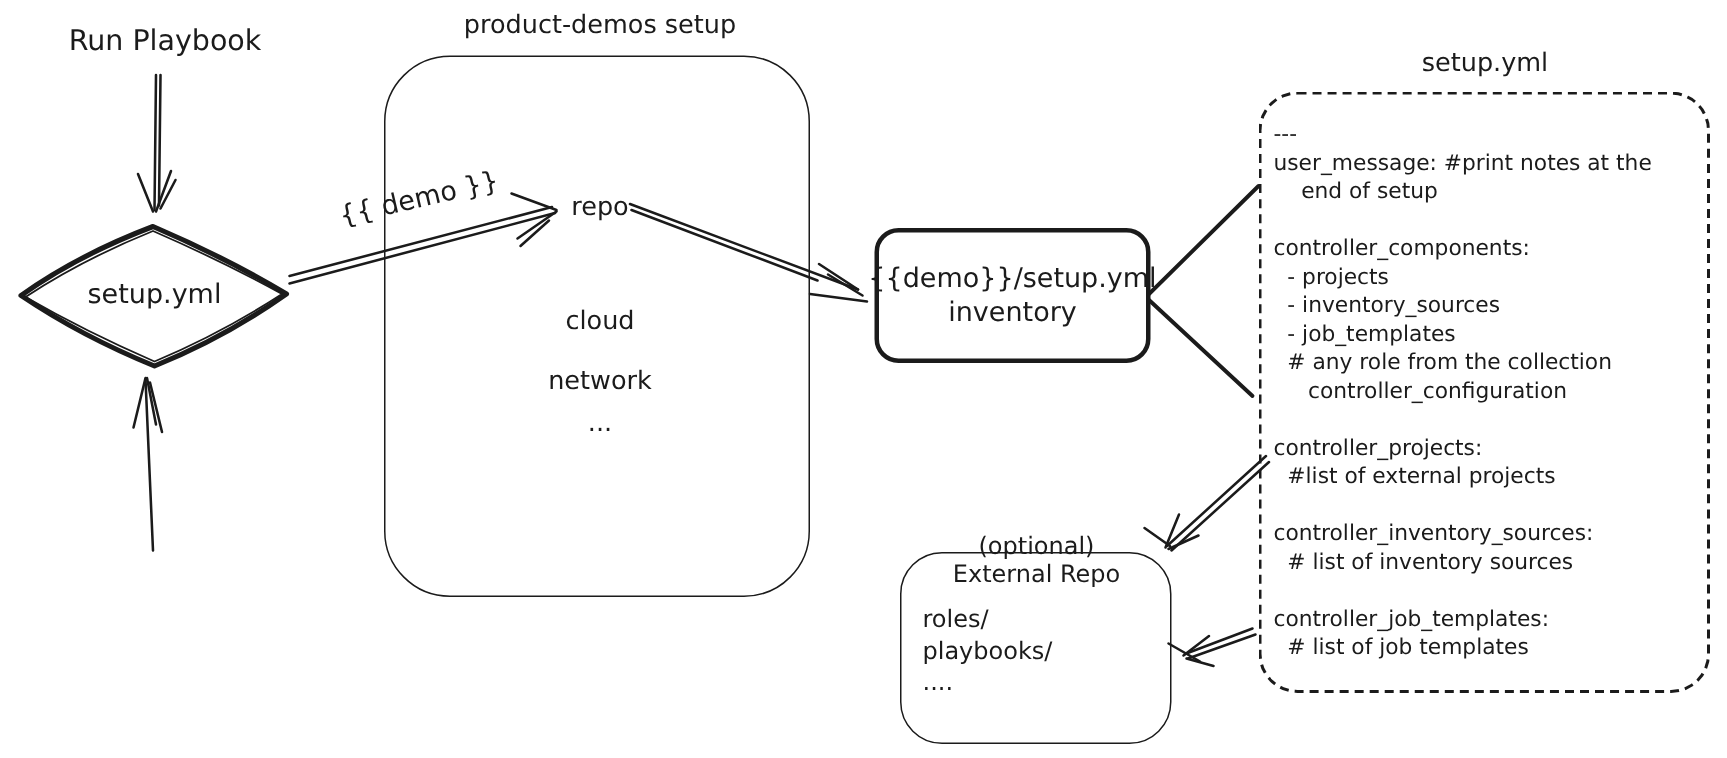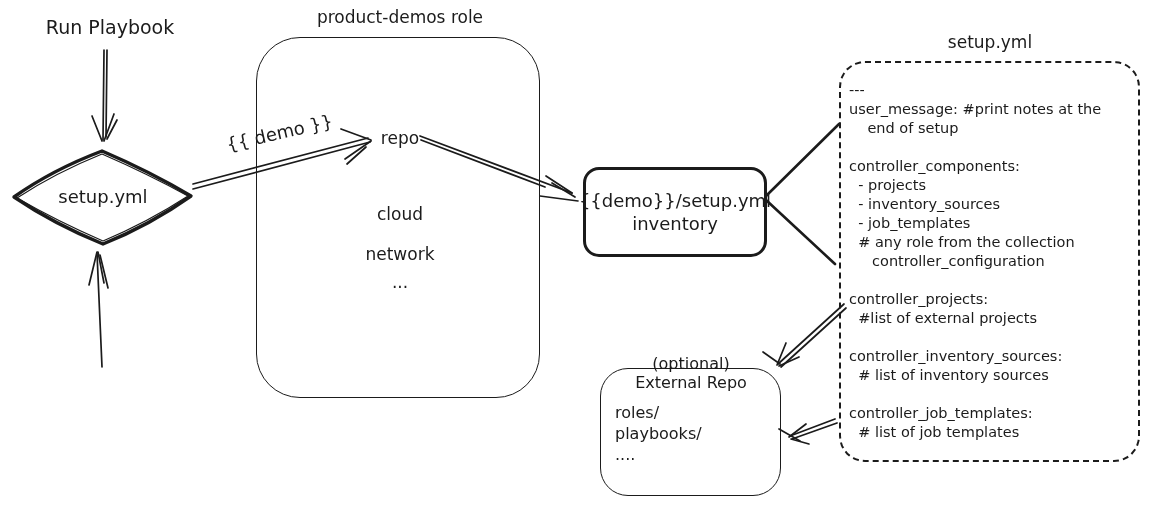--- a/index.html
+++ b/index.html
@@ -35,21 +35,21 @@
     border: 1.8px solid #1b1b1b;
     background: transparent;
     box-sizing: border-box;
   }
   .repo-box {
     left: 256px; top: 37px;
     width: 284px; height: 361px;
     border-radius: 44px;
   }
   .variables-box {
-    left: 583px; top: 167px;
+    left: 583px; top: 152px;
     width: 184px; height: 90px;
     border-width: 3.5px;
     border-radius: 16px;
     display: flex;
     flex-direction: column;
     align-items: center;
     justify-content: center;
     font-size: 18px;
     line-height: 23px;
   }
@@ -190,21 +190,21 @@
     </g>
   </svg>
 
   <div class="label run-playbook-label centered">Run Playbook</div>
 
   <div class="label diamond-label centered">setup.yml</div>
 
 
   <div class="label demo-arrow-label">{{ demo }}</div>
 
-  <div class="label repo-title centered">product-demos role</div>
+  <div class="label repo-title centered">product-demos setup</div>
 
   <div class="box repo-box"></div>
 
   <div class="repo-item" style="top:128px;">repo</div>
   <div class="repo-item" style="top:204px;">cloud</div>
   <div class="repo-item" style="top:244px;">network</div>
   <div class="repo-item" style="top:272px;">...</div>
 
   <div class="box variables-box">
     <div>{{demo}}/setup.yml</div>

